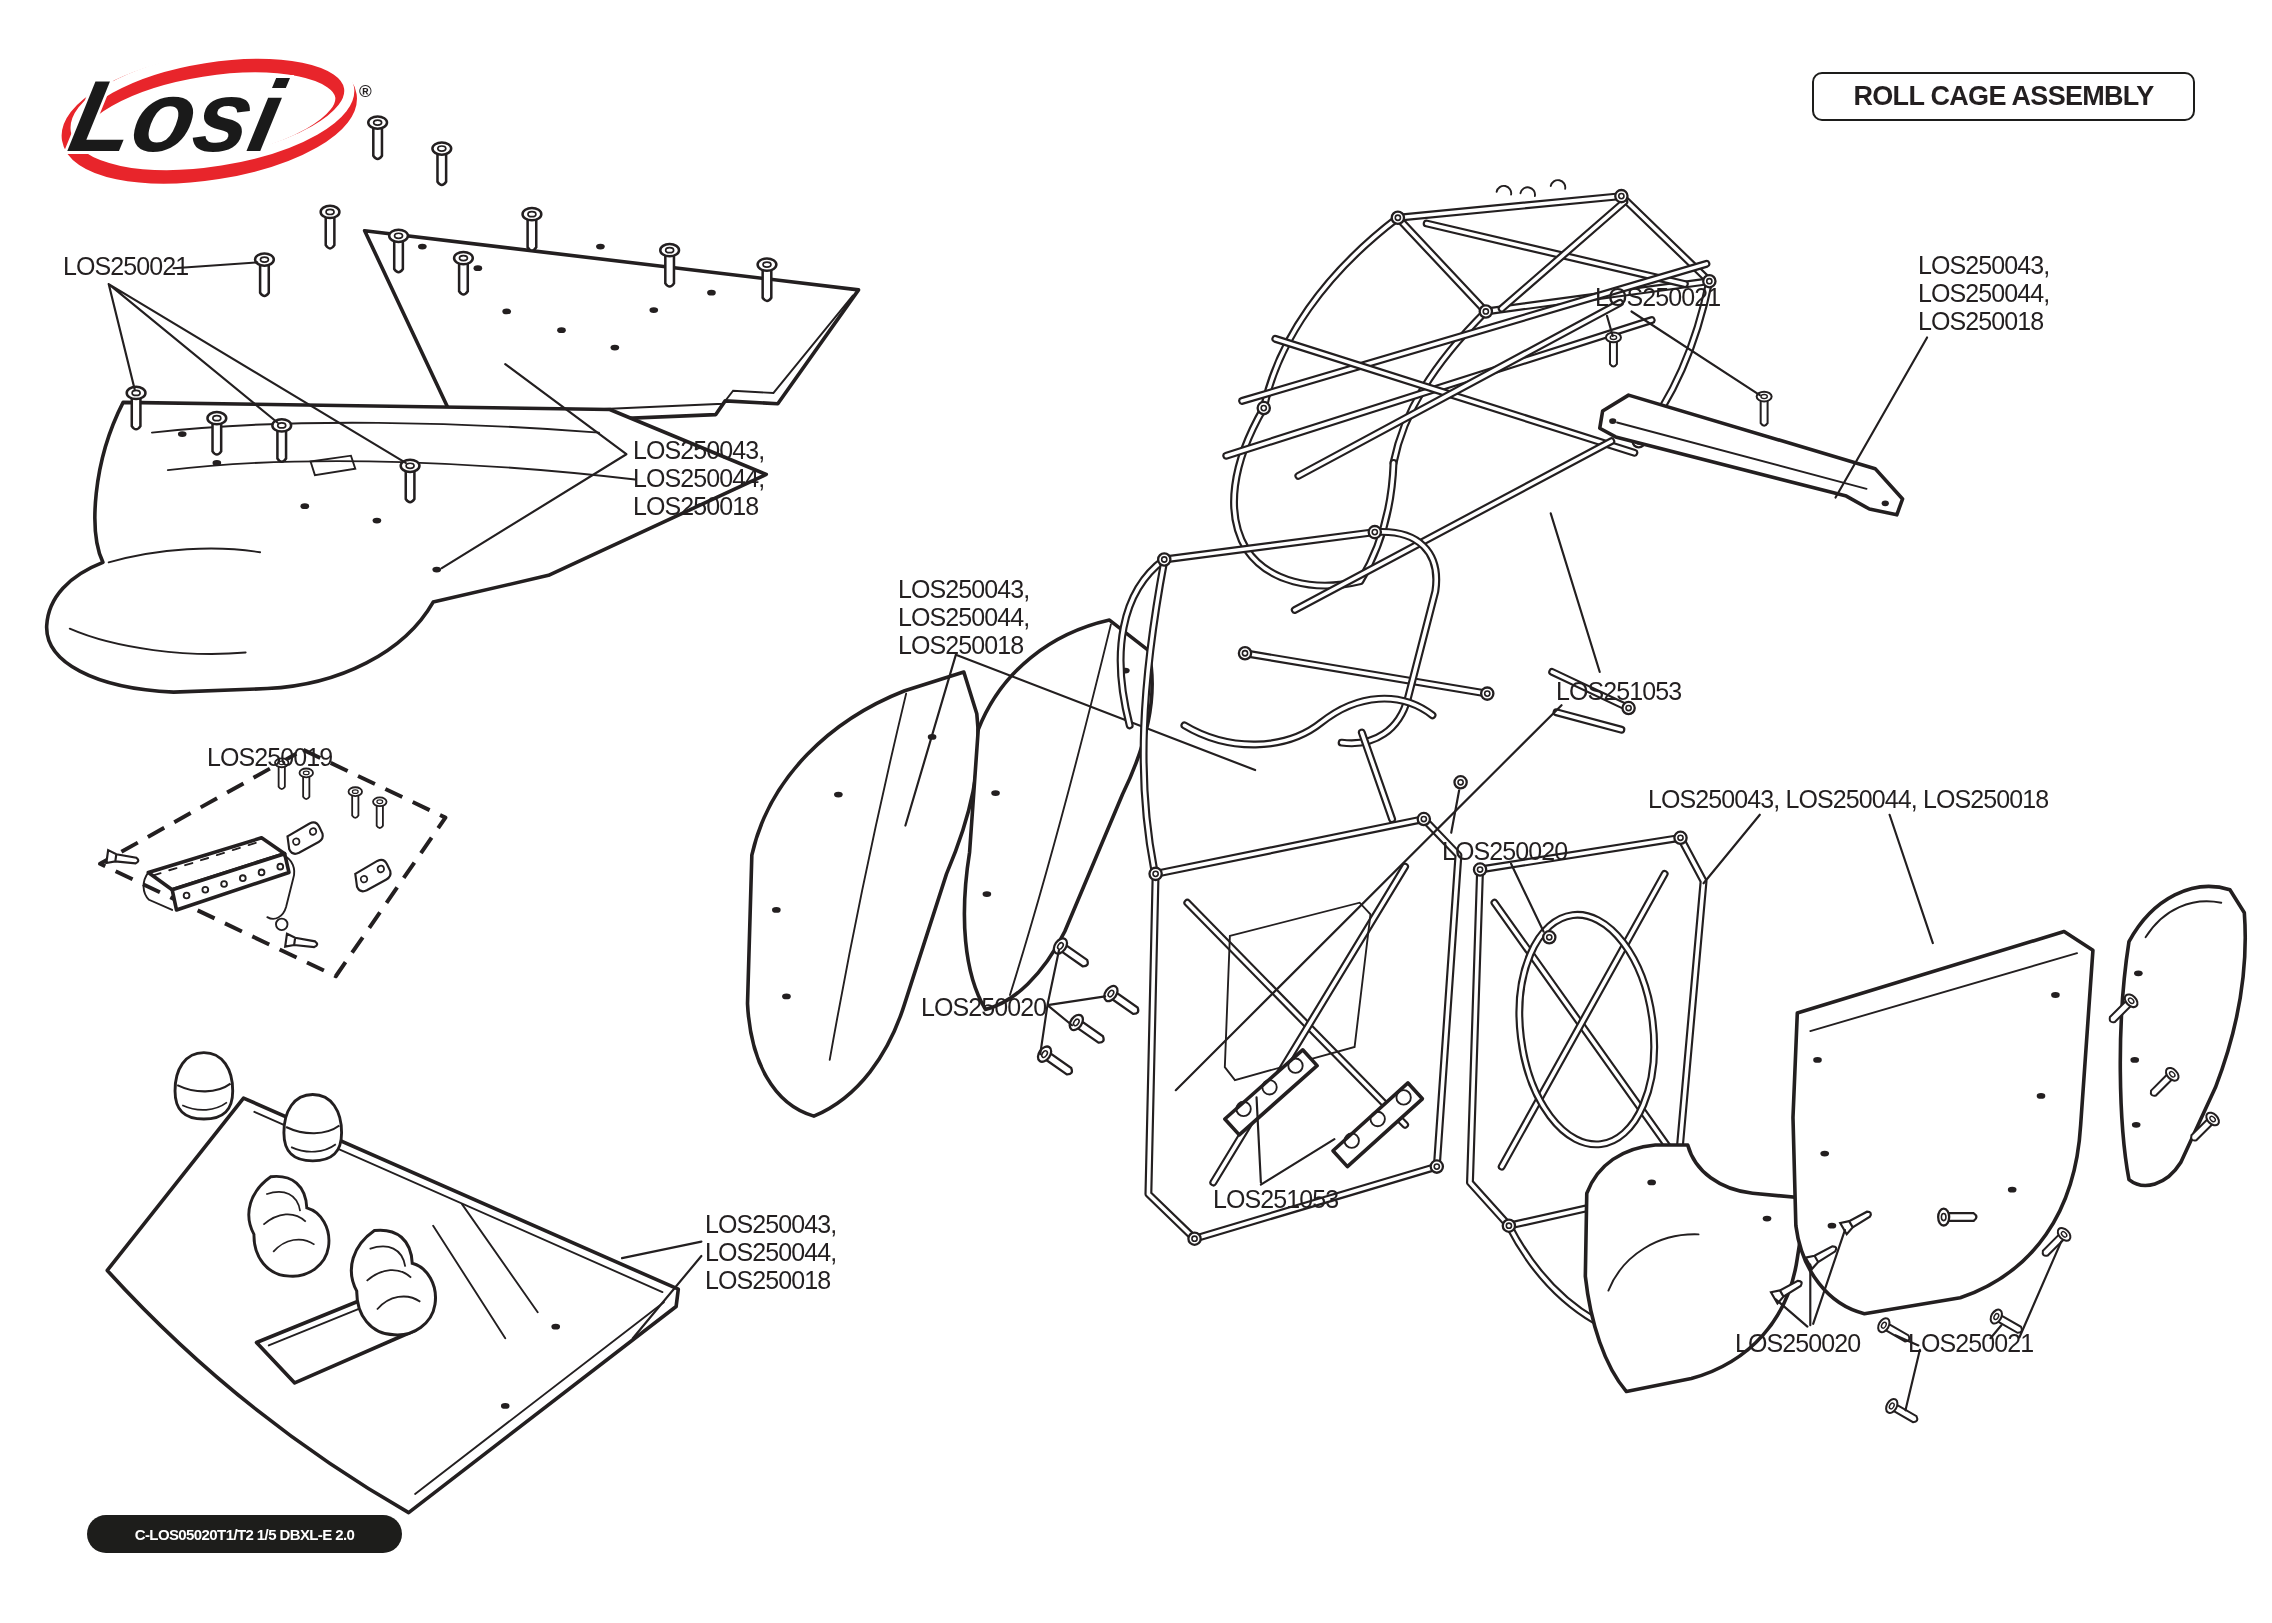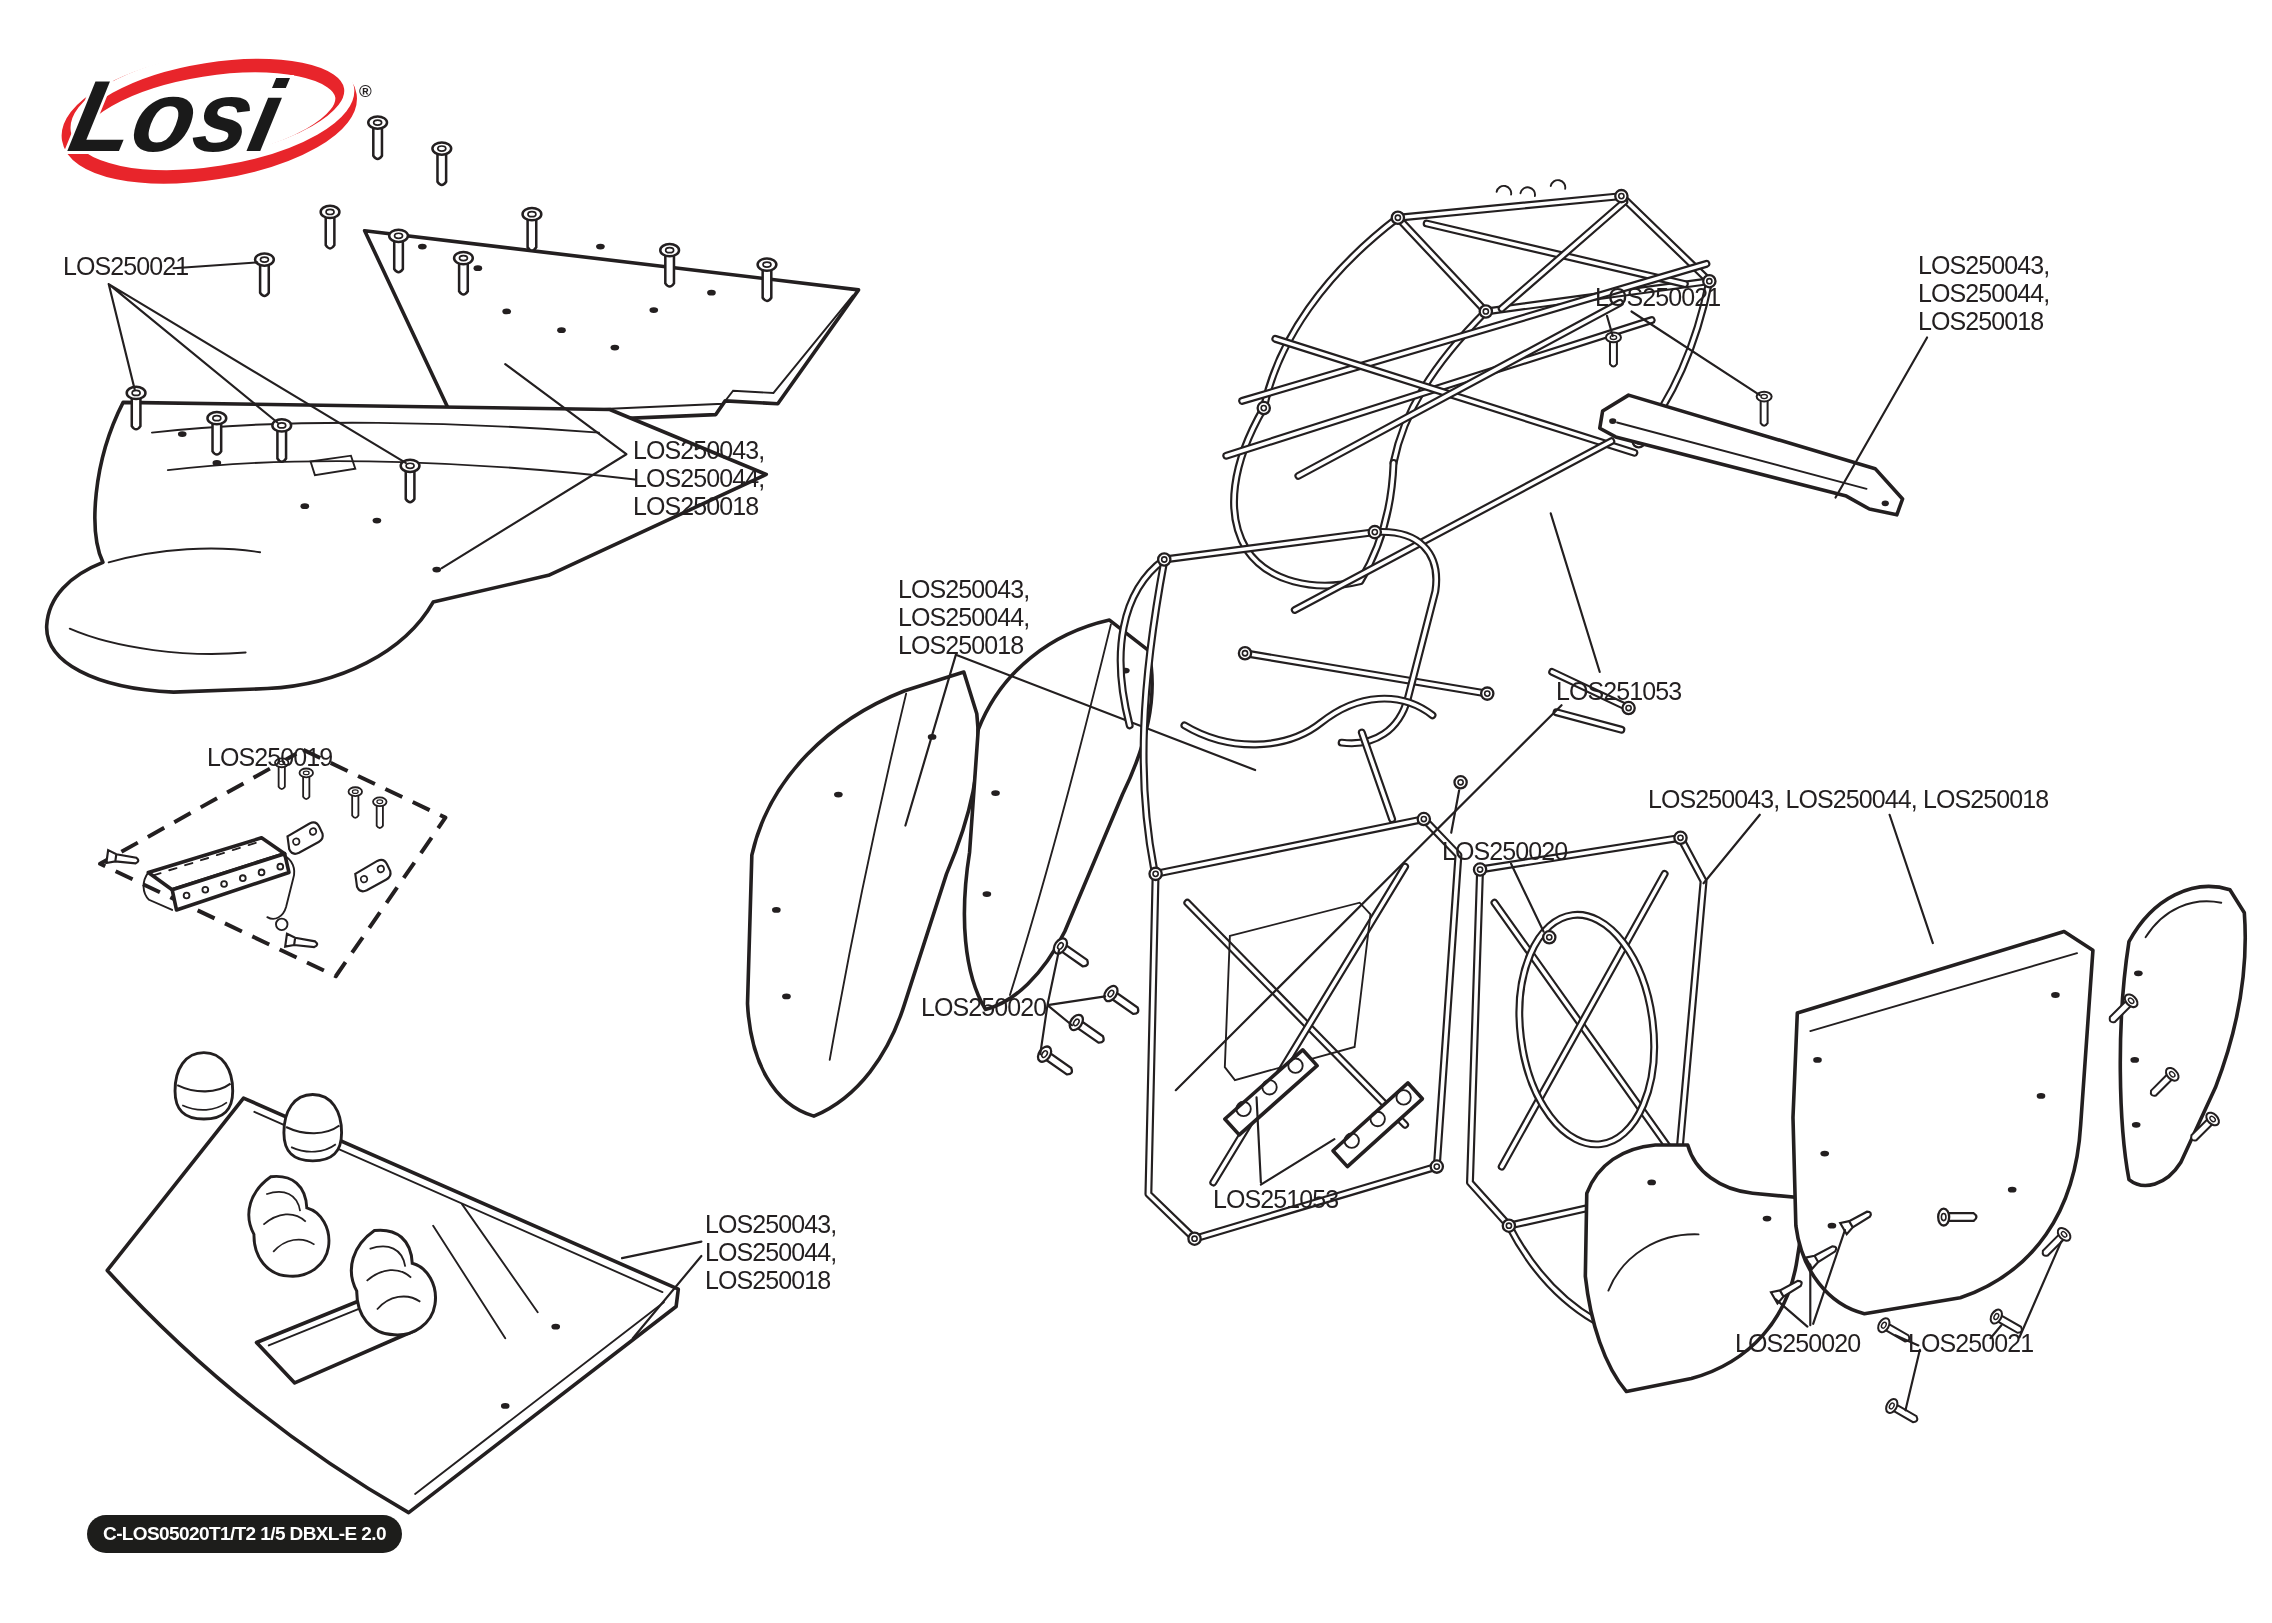--- a/index.html
+++ b/index.html
@@ -15,21 +15,21 @@
   .tube-i{fill:none;stroke:#ffffff;stroke-width:5;stroke-linecap:round;stroke-linejoin:round;}
   .dot{fill:#231f20;}
   
   .lbl{position:absolute;font-size:25px;line-height:28px;letter-spacing:-0.9px;
        white-space:pre-line;color:#231f20;}
   .title-box{position:absolute;left:1812px;top:72px;width:379px;height:45px;
        border:2.9px solid #1d1d1b;border-radius:10px;display:flex;align-items:center;
        justify-content:center;font-weight:bold;font-size:27px;letter-spacing:-0.7px;}
   .footer-badge{position:absolute;left:87px;top:1515px;width:315px;height:38px;
        background:#1d1d1b;color:#fff;border-radius:19.5px;display:flex;align-items:center;
-       justify-content:center;font-weight:bold;font-size:19px;letter-spacing:-0.6px;white-space:nowrap;}
+       justify-content:center;font-weight:bold;font-size:15px;letter-spacing:-0.6px;white-space:nowrap;}
   .logo-wrap{position:absolute;left:40px;top:27px;width:353px;height:166px;}
   .reg-mark{position:absolute;left:359px;top:81px;font-size:17.3px;font-weight:bold;}
 </style>
 </head>
 <body>
 
 <div class="page">
 
   <svg class="art" width="2273" height="1623" viewBox="0 0 3151 2251">
     <defs>
@@ -351,20 +351,23 @@
 
   <div class="logo-wrap">
     <svg width="353" height="166" viewBox="0 0 490 230">
       <ellipse cx="235" cy="125" rx="192" ry="72" transform="rotate(-9 235 125)" fill="none" stroke="#e8252b" stroke-width="30"></ellipse>
       <ellipse cx="235" cy="125" rx="192" ry="72" transform="rotate(-9 235 125) translate(6 -10)" fill="none" stroke="#ffffff" stroke-width="14"></ellipse>
       <text x="72" y="172" transform="skewX(-12)" font-family="Liberation Sans, sans-serif" font-size="140" font-weight="bold" font-style="italic" fill="#1a1a1a" stroke="#ffffff" stroke-width="8" paint-order="stroke">Losi</text>
     </svg>
   </div>
   <div class="reg-mark">®</div>
 
+  <div class="title-box">
+    <span>ROLL CAGE ASSEMBLY</span>
+  </div>
 
   <div class="lbl" style="left:63px;   top:252px;">LOS250021</div>
   <div class="lbl" style="left:633px;  top:436px;">LOS250043,
 LOS250044,
 LOS250018</div>
   <div class="lbl" style="left:207px;  top:727px;margin-top:16px;">LOS250019</div>
   <div class="lbl" style="left:705px;  top:1210px;">LOS250043,
 LOS250044,
 LOS250018</div>
   <div class="lbl" style="left:898px; top:575px;">LOS250043,

